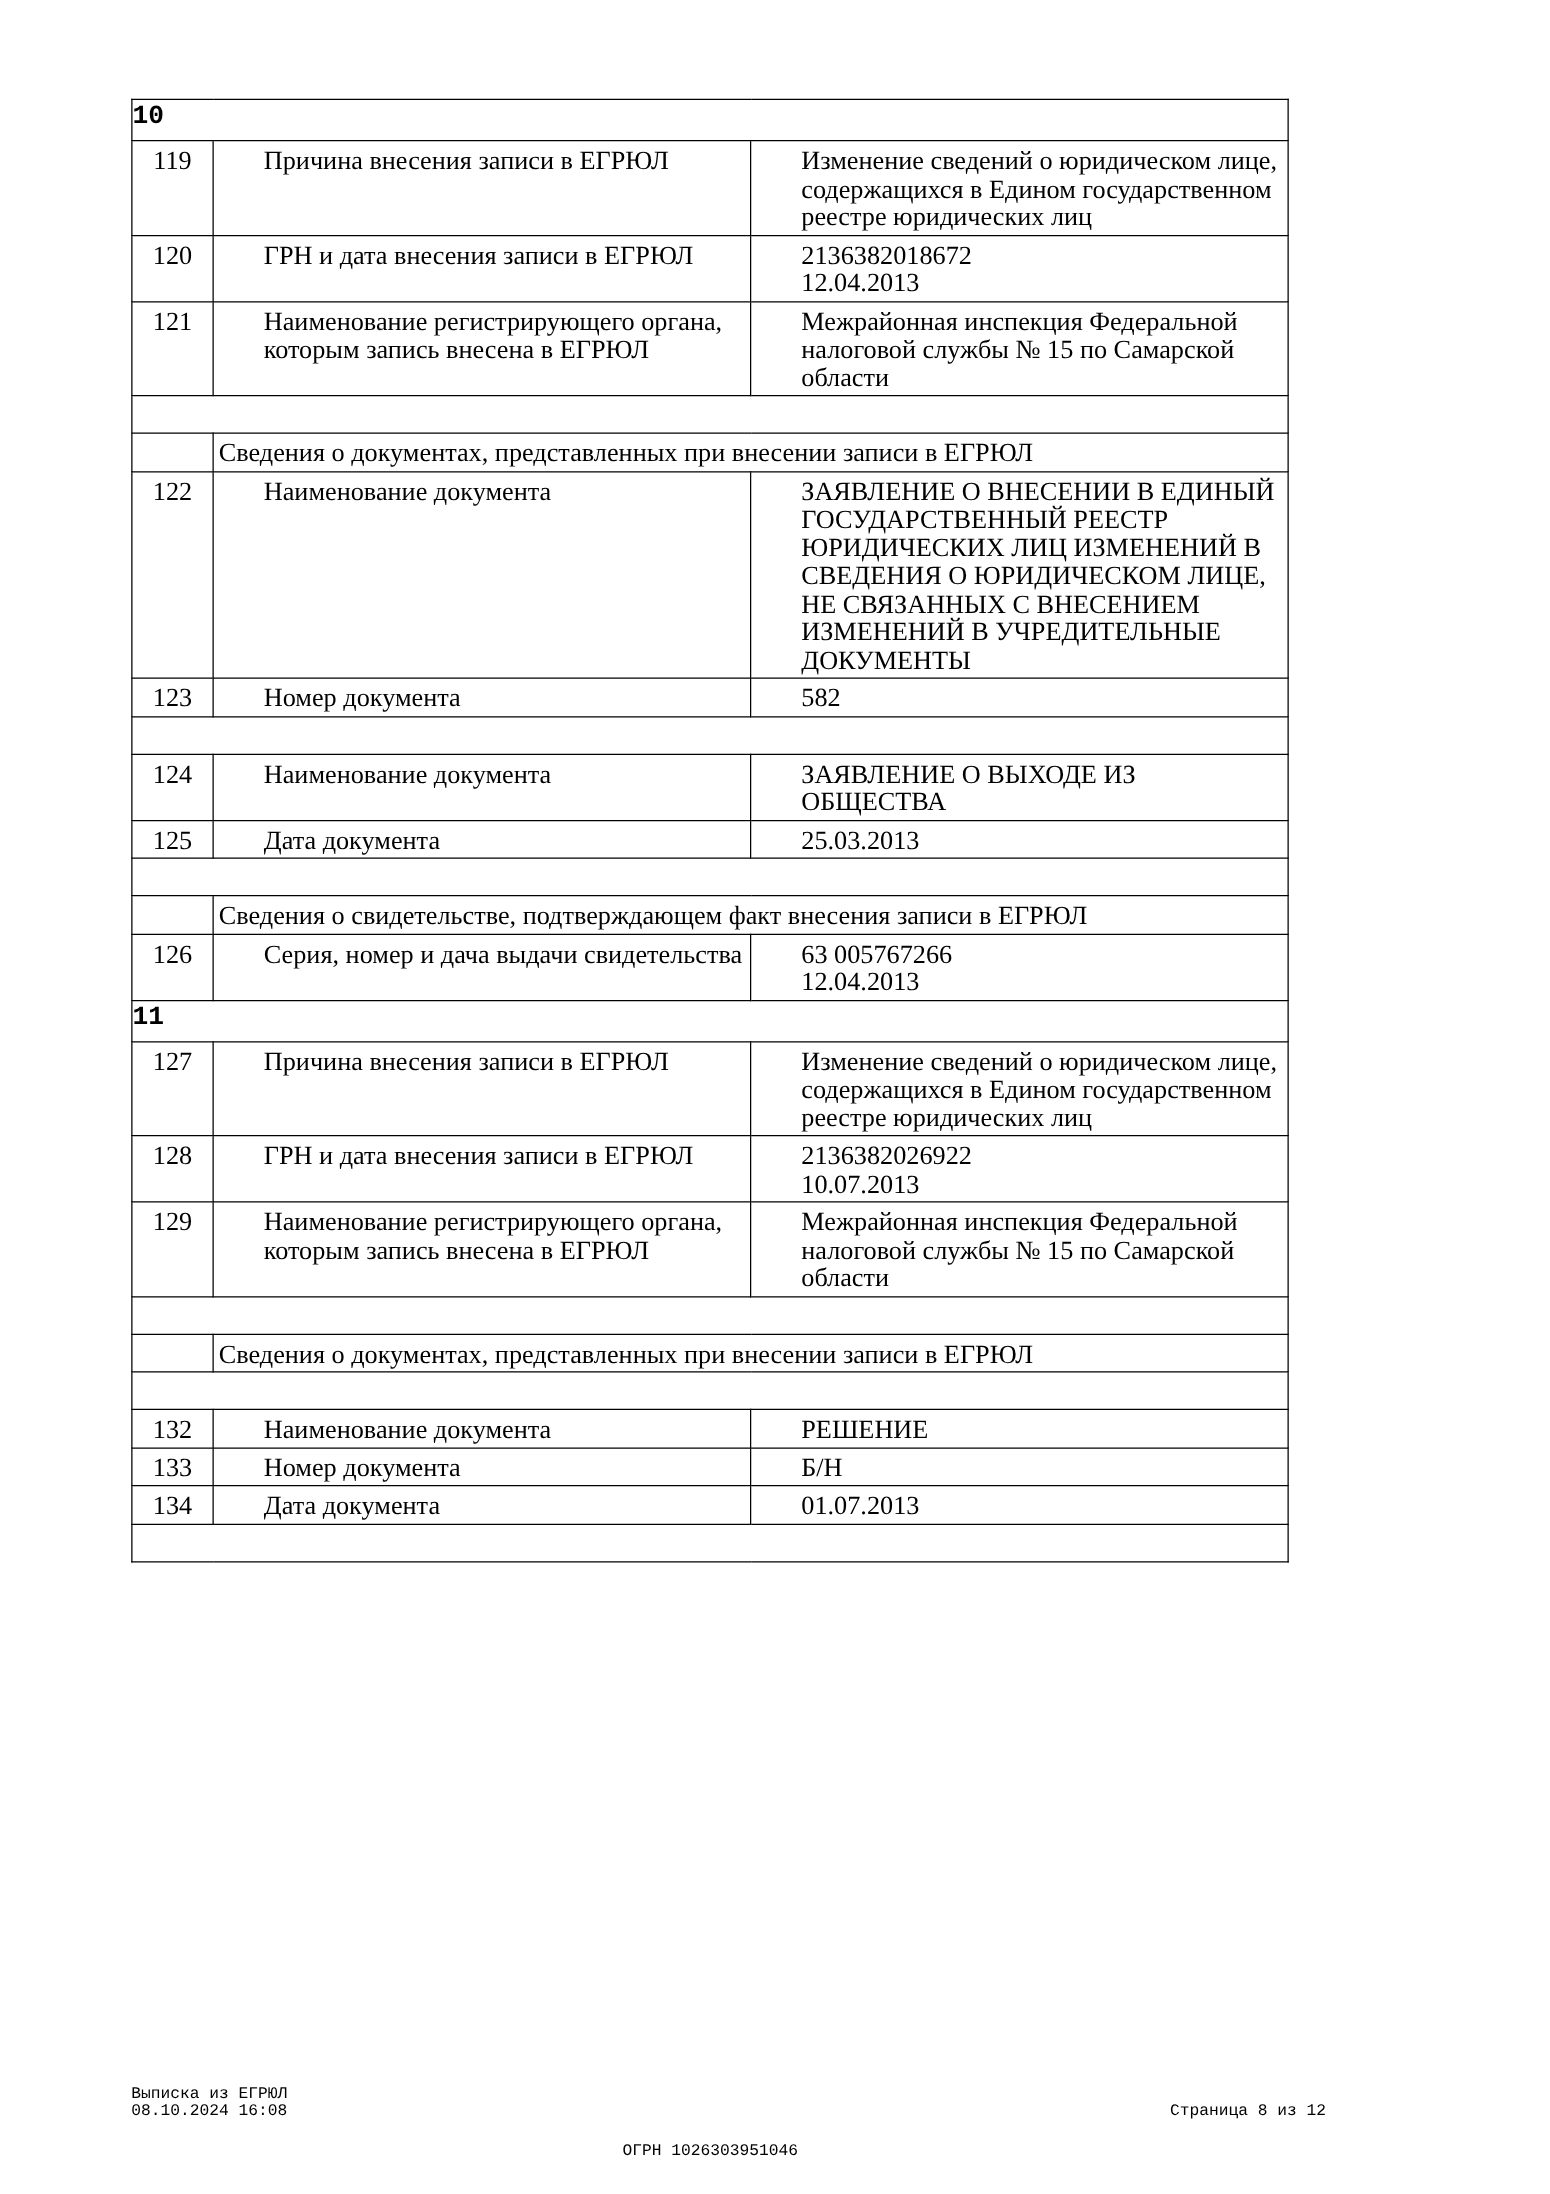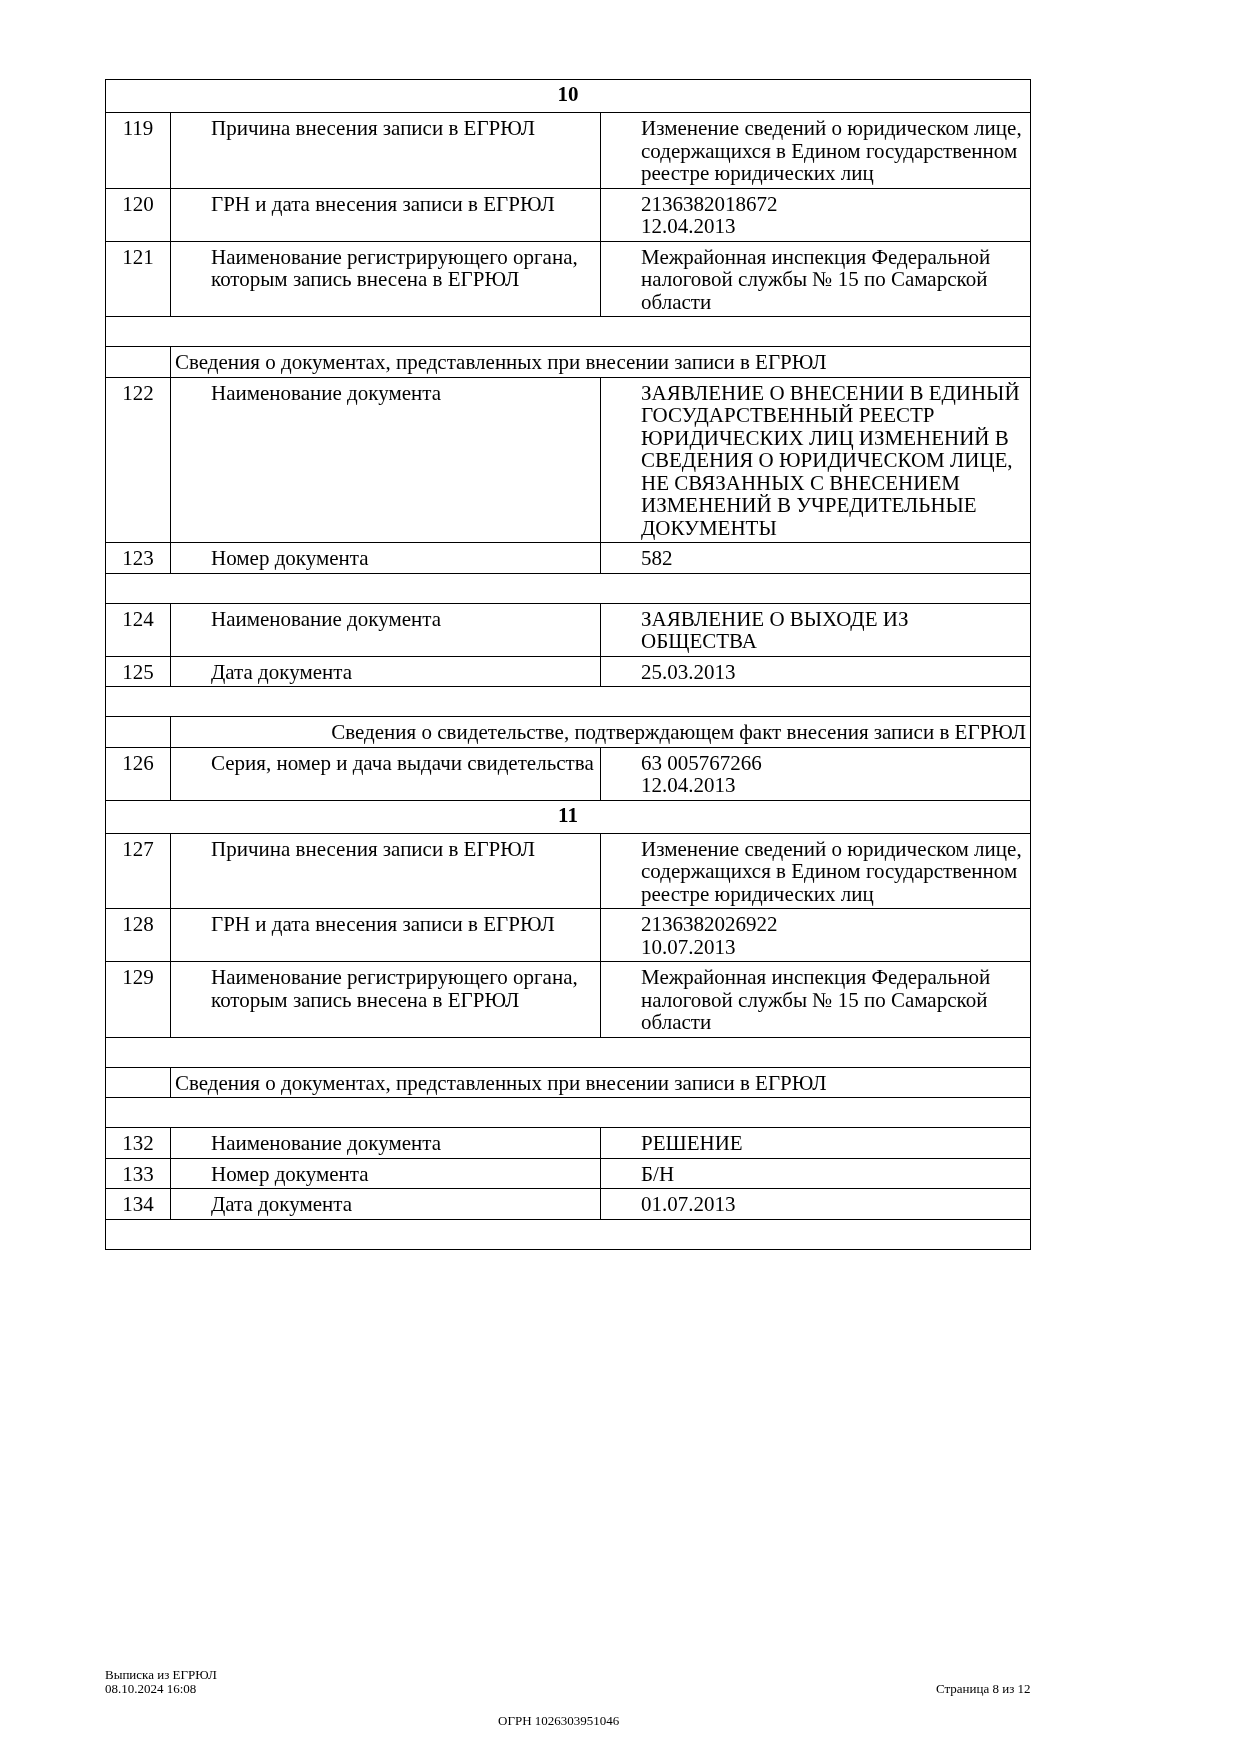--- a/index.html
+++ b/index.html
@@ -4,25 +4,25 @@
 <style>
   html, body { margin: 0; padding: 0; background: #ffffff; }
   body { width: 1240px; height: 1755px; position: relative; overflow: hidden; font-family: "Liberation Serif", "DejaVu Serif", serif; color: #000; }
   .table { position: absolute; left: 105px; top: 79px; width: 925px; border-collapse: collapse; table-layout: fixed; }
   .table td { border: 1px solid #000; padding: 0 4px; font-size: 21px; line-height: 22.5px; vertical-align: top; }
   .table col.c-num { width: 65px; }
   .table col.c-label { width: 430px; }
   .table col.c-value { width: 430px; }
   td.num { text-align: center; padding-top: 4px; padding-bottom: 3px; }
   td.label, td.value { padding-top: 4px; padding-bottom: 3px; white-space: pre-line; padding-left: 40px; }
-  tr.section td { text-align: center; font-weight: bold; height: 29px; padding: 3px 0 0 0; }
+  tr.section td { font-weight: bold; height: 29px; padding: 3px 0 0 0; font-family: Liberation Mono, monospace; }
   tr.spacer td { height: 29px; padding: 0; }
   tr.sub td.sub-text { padding-top: 4px; padding-bottom: 3px; }
-  tr.sub td.sub-text.center { text-align: right; }
-  .footer { position: absolute; top: 1668px; font-size: 13px; line-height: 14px; font-family: Liberation Serif, serif; }
+  tr.sub td.sub-text.center { text-align: left; }
+  .footer { position: absolute; top: 1668px; font-size: 13px; line-height: 14px; font-family: Liberation Mono, monospace; }
   .footer-left { left: 105px; }
   .footer-center { left: 498px; top: 1682px; margin-top: 32px; }
   .footer-right { left: 936px; top: 1682px; }
 </style>
 </head>
 <body>
 
 <table class="table">
   <colgroup>
     <col class="c-num">

